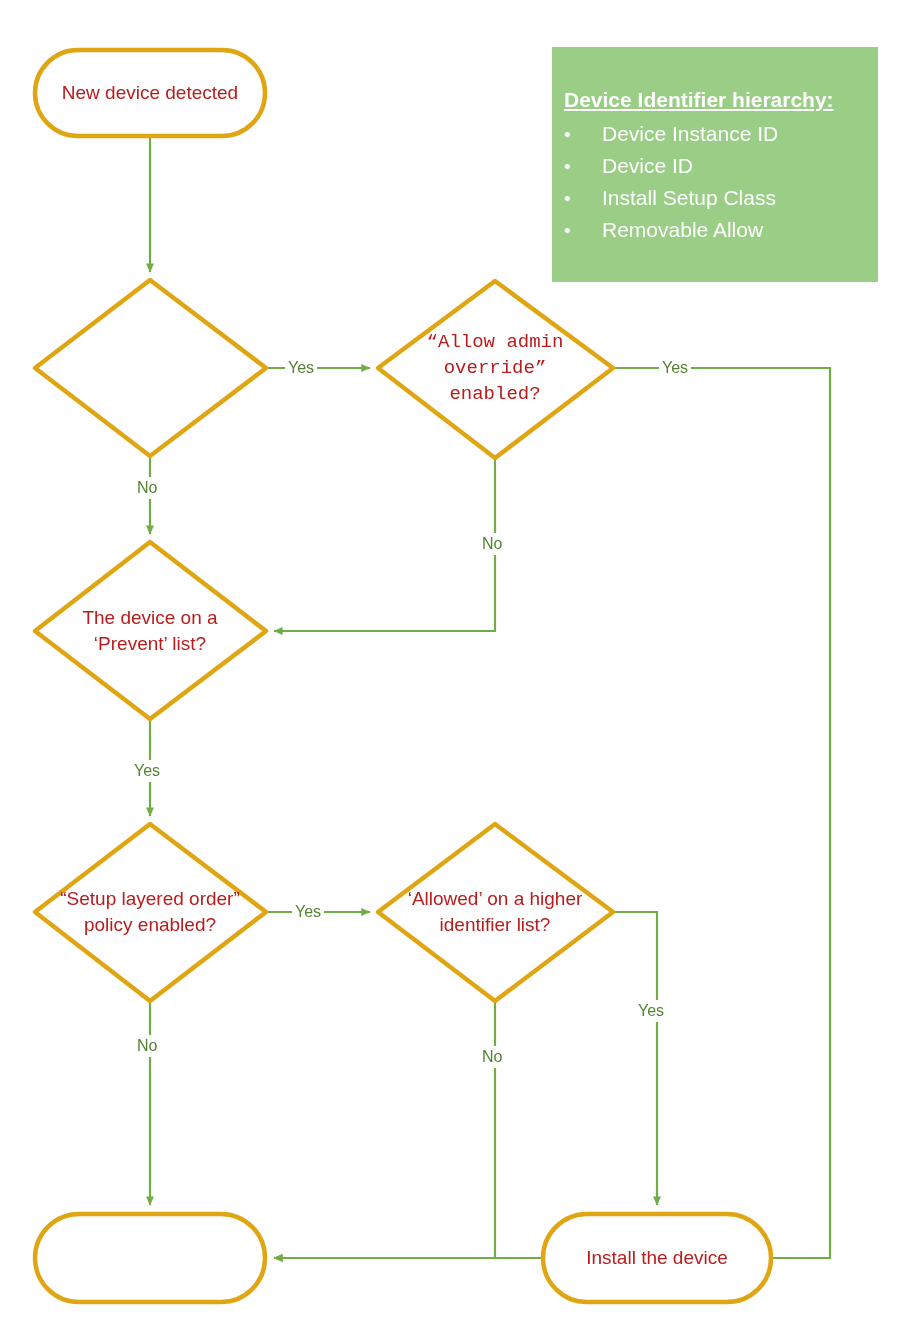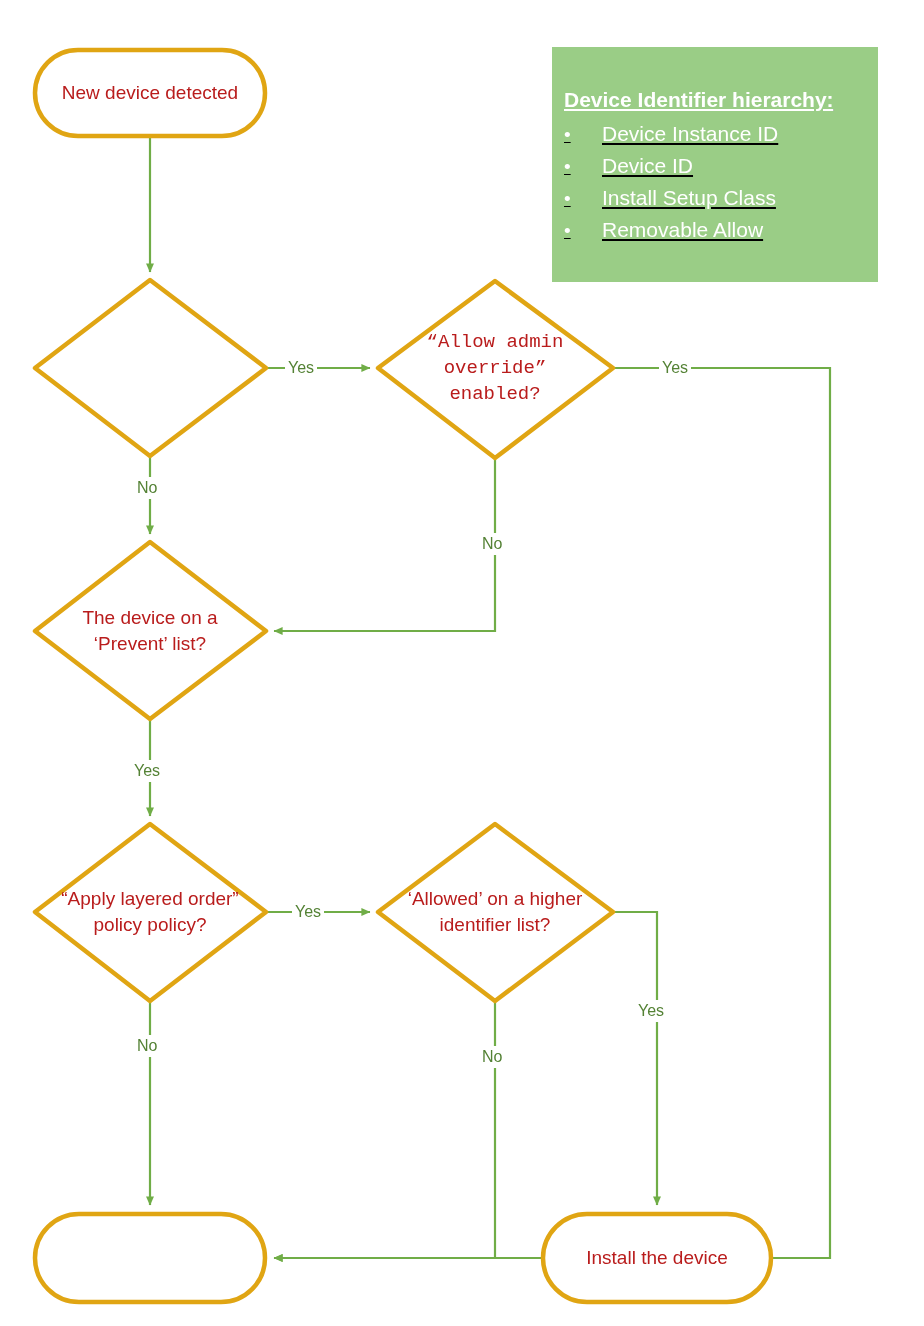--- a/index.html
+++ b/index.html
@@ -47,21 +47,20 @@
   
   #legend-panel {
     position: absolute;
     left: 552px;
     top: 47px;
     width: 326px;
     height: 235px;
     background: #9acd86;
     box-sizing: border-box;
     padding: 38px 0 12px 0;
-    text-decoration: underline;
   }
   #legend-title {
     color: #ffffff;
     font-size: 21px;
     font-weight: bold;
     text-decoration: underline;
     margin: 0 0 3px 12px;
     line-height: 30px;
   }
   #legend-list {
@@ -147,21 +146,21 @@
 
   <div class="node-text" style="left:408px; top:310px; width:174px; height:116px;font-family:Liberation Mono, monospace;">
     <span>“Allow admin override” enabled?</span>
   </div>
 
   <div class="node-text" style="left:50px; top:573px; width:200px; height:116px;">
     <span>The device on a ‘Prevent’ list?</span>
   </div>
 
   <div class="node-text" style="left:52px; top:854px; width:196px; height:116px;">
-    <span>“Apply layered order” policy policy?</span>
+    <span>“Setup layered order” policy enabled?</span>
   </div>
 
   <div class="node-text" style="left:406px; top:854px; width:178px; height:116px;">
     <span>‘Allowed’ on a higher identifier list?</span>
   </div>
 
 
   <div class="node-text" style="left:553px; top:1214px; width:208px; height:88px;">
     <span>Install the device</span>
   </div>

